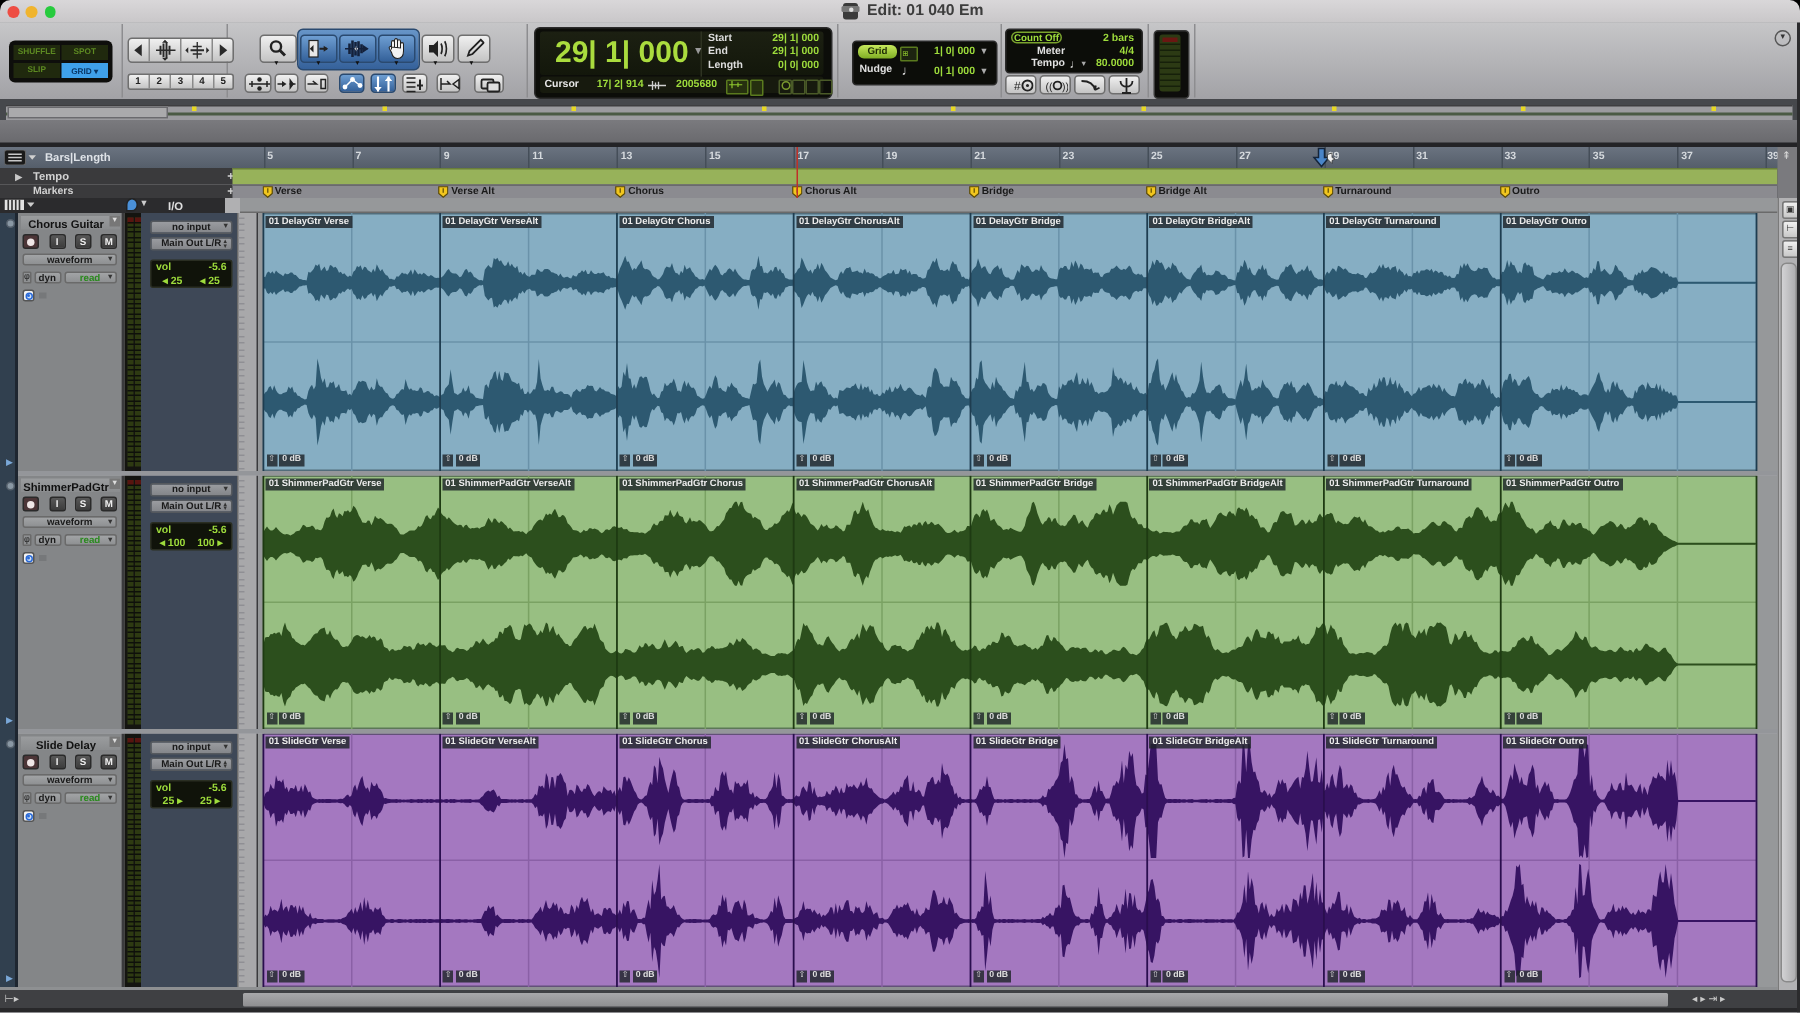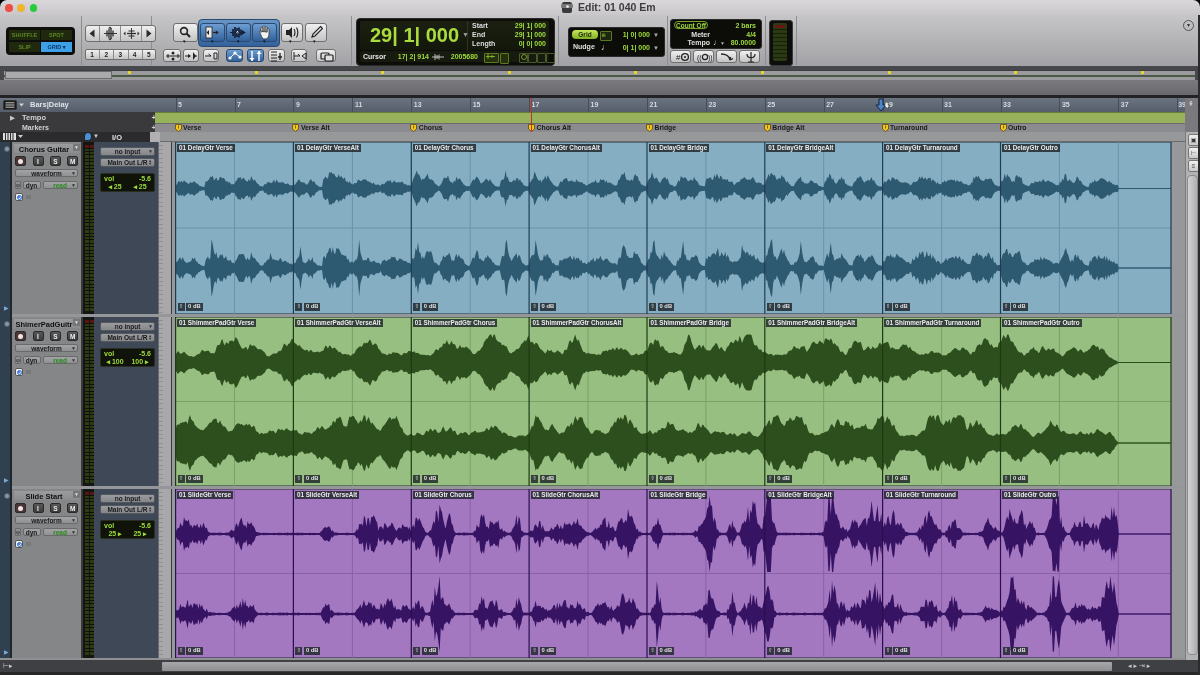--- a/index.html
+++ b/index.html
@@ -237,21 +237,21 @@
 <div class="abs" style="left:1014px;top:70.5px;width:3px;height:3.5px;background:#e8d822"></div>
 <div class="abs" style="left:1141px;top:70.5px;width:3px;height:3.5px;background:#e8d822"></div>
 <div class="abs" style="left:0;top:80px;width:1200px;height:17px;background:linear-gradient(#7a7a7e,#68686c)"></div>
 <div class="abs" style="left:0;top:95px;width:1200px;height:3px;background:#232326"></div>
 <div class="abs" style="left:0;top:98px;width:1200px;height:13.5px;background:linear-gradient(#6a7380,#555e6a)"></div>
 <svg class="abs" style="left:3px;top:99.5px" width="22" height="10" viewBox="0 0 22 10">
     <rect x="0" y="0" width="14" height="10" rx="1.5" fill="#1a1a1a" stroke="#666" stroke-width="0.7"></rect>
     <path d="M2.5 2.8h9M2.5 5h9M2.5 7.2h9" stroke="#c8c8c8" stroke-width="1"></path>
     <path d="M16 3.5l2.5 3 2.5-3z" fill="#d0d0d0"></path>
   </svg>
-<div class="abs" style="left:30px;top:100px;font-size:7.5px;font-weight:bold;color:#dfe3e8">Bars|Delay</div>
+<div class="abs" style="left:30px;top:100px;font-size:7.5px;font-weight:bold;color:#dfe3e8">Bars|Length</div>
 <div class="abs" style="left:175.6px;top:98px;width:1px;height:13.5px;background:#454e59"></div>
 <div class="abs" style="left:178.1px;top:100.5px;font-size:7px;font-weight:bold;color:#d6dade">5</div>
 <div class="abs" style="left:234.5px;top:98px;width:1px;height:13.5px;background:#454e59"></div>
 <div class="abs" style="left:237.0px;top:100.5px;font-size:7px;font-weight:bold;color:#d6dade">7</div>
 <div class="abs" style="left:293.4px;top:98px;width:1px;height:13.5px;background:#454e59"></div>
 <div class="abs" style="left:295.9px;top:100.5px;font-size:7px;font-weight:bold;color:#d6dade">9</div>
 <div class="abs" style="left:352.4px;top:98px;width:1px;height:13.5px;background:#454e59"></div>
 <div class="abs" style="left:354.9px;top:100.5px;font-size:7px;font-weight:bold;color:#d6dade">11</div>
 <div class="abs" style="left:411.3px;top:98px;width:1px;height:13.5px;background:#454e59"></div>
 <div class="abs" style="left:413.8px;top:100.5px;font-size:7px;font-weight:bold;color:#d6dade">13</div>
@@ -529,21 +529,21 @@
 <div class="abs" style="left:884.1px;top:144.0px;height:8px;line-height:8px;background:rgba(30,36,41,0.82);color:#ececec;font-size:6.3px;font-weight:bold;padding:0 2px;white-space:nowrap">01 DelayGtr Turnaround</div>
 <div class="abs" style="left:884.6px;top:303.0px;width:7px;height:7.5px;background:rgba(30,36,41,0.82);color:#d8d8d8;font-size:5.5px;line-height:7.5px;text-align:center">⇧</div>
 <div class="abs" style="left:893.1px;top:303.0px;height:7.5px;line-height:7.5px;background:rgba(30,36,41,0.82);color:#e0e0e0;font-size:5.8px;font-weight:bold;padding:0 2px">0 dB</div>
 <div class="abs" style="left:1002.0px;top:144.0px;height:8px;line-height:8px;background:rgba(30,36,41,0.82);color:#ececec;font-size:6.3px;font-weight:bold;padding:0 2px;white-space:nowrap">01 DelayGtr Outro</div>
 <div class="abs" style="left:1002.5px;top:303.0px;width:7px;height:7.5px;background:rgba(30,36,41,0.82);color:#d8d8d8;font-size:5.5px;line-height:7.5px;text-align:center">⇧</div>
 <div class="abs" style="left:1011.0px;top:303.0px;height:7.5px;line-height:7.5px;background:rgba(30,36,41,0.82);color:#e0e0e0;font-size:5.8px;font-weight:bold;padding:0 2px">0 dB</div>
 <div class="abs" style="left:3.5px;top:320.5px;width:6px;height:6px;border-radius:50%;background:#8a98a4;border:1px solid #55606c;box-sizing:border-box"></div>
 <div class="abs" style="left:4px;top:475.5px;font-size:6px;color:#7aa8d8">▶</div>
 <div class="abs" style="left:12px;top:316.5px;width:69px;height:169px;background:#848688"></div>
 <div class="abs" style="left:13.5px;top:319.0px;width:66px;height:9px;background:linear-gradient(#9a9c9e,#8a8c8e)"></div>
-<div class="abs" style="left:14px;top:319.5px;width:60px;font-size:7.5px;font-weight:bold;color:#111;text-align:center;white-space:nowrap">ShimerPadGuitr</div>
+<div class="abs" style="left:14px;top:319.5px;width:60px;font-size:7.5px;font-weight:bold;color:#111;text-align:center;white-space:nowrap">ShimmerPadGtr</div>
 <div class="abs" style="left:73px;top:319.0px;width:7px;height:7px;background:#777;color:#ddd;font-size:5px;line-height:7px;text-align:center">▼</div>
 <div class="abs" style="left:15px;top:331.0px;width:11px;height:10px;background:#4c3537;border:1px solid #2a2a2a;border-radius:2px;box-sizing:border-box"></div>
 <div class="abs" style="left:17.7px;top:333.5px;width:5.5px;height:5.5px;border-radius:50%;background:#efe6e6"></div>
 <div class="abs seg" style="left:32.5px;top:331.0px;width:11px;height:10px;background:linear-gradient(#585858,#3c3c3c);border:1px solid #2a2a2a;border-radius:2px;color:#eee;font-size:6.5px;font-weight:bold">I</div>
 <div class="abs seg" style="left:49.8px;top:331.0px;width:11px;height:10px;background:linear-gradient(#585858,#3c3c3c);border:1px solid #2a2a2a;border-radius:2px;color:#eee;font-size:6.5px;font-weight:bold">S</div>
 <div class="abs seg" style="left:67.1px;top:331.0px;width:11px;height:10px;background:linear-gradient(#585858,#3c3c3c);border:1px solid #2a2a2a;border-radius:2px;color:#eee;font-size:6.5px;font-weight:bold">M</div>
 <div class="abs seg" style="left:15px;top:344.0px;width:63px;height:8px;background:linear-gradient(#a2a4a6,#8e9092);border:1px solid #6a6a6a;border-radius:2px;font-size:6.5px;font-weight:bold;color:#1a1a1a">waveform</div>
 <div class="abs" style="left:71px;top:345.0px;font-size:5px;color:#333">▼</div>
 <div class="abs seg" style="left:15px;top:356.0px;width:6px;height:8px;background:#8e9092;border:1px solid #6a6a6a;border-radius:1px;font-size:6px;color:#222">φ</div>
 <div class="abs seg" style="left:22.5px;top:356.0px;width:18px;height:8px;background:linear-gradient(#a2a4a6,#8e9092);border:1px solid #6a6a6a;border-radius:2px;font-size:6.5px;font-weight:bold;color:#1a1a1a">dyn</div>
@@ -704,21 +704,21 @@
 <div class="abs" style="left:884.1px;top:319.0px;height:8px;line-height:8px;background:rgba(30,36,41,0.82);color:#ececec;font-size:6.3px;font-weight:bold;padding:0 2px;white-space:nowrap">01 ShimmerPadGtr Turnaround</div>
 <div class="abs" style="left:884.6px;top:475.0px;width:7px;height:7.5px;background:rgba(30,36,41,0.82);color:#d8d8d8;font-size:5.5px;line-height:7.5px;text-align:center">⇧</div>
 <div class="abs" style="left:893.1px;top:475.0px;height:7.5px;line-height:7.5px;background:rgba(30,36,41,0.82);color:#e0e0e0;font-size:5.8px;font-weight:bold;padding:0 2px">0 dB</div>
 <div class="abs" style="left:1002.0px;top:319.0px;height:8px;line-height:8px;background:rgba(30,36,41,0.82);color:#ececec;font-size:6.3px;font-weight:bold;padding:0 2px;white-space:nowrap">01 ShimmerPadGtr Outro</div>
 <div class="abs" style="left:1002.5px;top:475.0px;width:7px;height:7.5px;background:rgba(30,36,41,0.82);color:#d8d8d8;font-size:5.5px;line-height:7.5px;text-align:center">⇧</div>
 <div class="abs" style="left:1011.0px;top:475.0px;height:7.5px;line-height:7.5px;background:rgba(30,36,41,0.82);color:#e0e0e0;font-size:5.8px;font-weight:bold;padding:0 2px">0 dB</div>
 <div class="abs" style="left:3.5px;top:492.5px;width:6px;height:6px;border-radius:50%;background:#8a98a4;border:1px solid #55606c;box-sizing:border-box"></div>
 <div class="abs" style="left:4px;top:647.5px;font-size:6px;color:#7aa8d8">▶</div>
 <div class="abs" style="left:12px;top:488.5px;width:69px;height:169px;background:#848688"></div>
 <div class="abs" style="left:13.5px;top:491.0px;width:66px;height:9px;background:linear-gradient(#9a9c9e,#8a8c8e)"></div>
-<div class="abs" style="left:14px;top:491.5px;width:60px;font-size:7.5px;font-weight:bold;color:#111;text-align:center;white-space:nowrap">Slide Start</div>
+<div class="abs" style="left:14px;top:491.5px;width:60px;font-size:7.5px;font-weight:bold;color:#111;text-align:center;white-space:nowrap">Slide Delay</div>
 <div class="abs" style="left:73px;top:491.0px;width:7px;height:7px;background:#777;color:#ddd;font-size:5px;line-height:7px;text-align:center">▼</div>
 <div class="abs" style="left:15px;top:503.0px;width:11px;height:10px;background:#4c3537;border:1px solid #2a2a2a;border-radius:2px;box-sizing:border-box"></div>
 <div class="abs" style="left:17.7px;top:505.5px;width:5.5px;height:5.5px;border-radius:50%;background:#efe6e6"></div>
 <div class="abs seg" style="left:32.5px;top:503.0px;width:11px;height:10px;background:linear-gradient(#585858,#3c3c3c);border:1px solid #2a2a2a;border-radius:2px;color:#eee;font-size:6.5px;font-weight:bold">I</div>
 <div class="abs seg" style="left:49.8px;top:503.0px;width:11px;height:10px;background:linear-gradient(#585858,#3c3c3c);border:1px solid #2a2a2a;border-radius:2px;color:#eee;font-size:6.5px;font-weight:bold">S</div>
 <div class="abs seg" style="left:67.1px;top:503.0px;width:11px;height:10px;background:linear-gradient(#585858,#3c3c3c);border:1px solid #2a2a2a;border-radius:2px;color:#eee;font-size:6.5px;font-weight:bold">M</div>
 <div class="abs seg" style="left:15px;top:516.0px;width:63px;height:8px;background:linear-gradient(#a2a4a6,#8e9092);border:1px solid #6a6a6a;border-radius:2px;font-size:6.5px;font-weight:bold;color:#1a1a1a">waveform</div>
 <div class="abs" style="left:71px;top:517.0px;font-size:5px;color:#333">▼</div>
 <div class="abs seg" style="left:15px;top:528.0px;width:6px;height:8px;background:#8e9092;border:1px solid #6a6a6a;border-radius:1px;font-size:6px;color:#222">φ</div>
 <div class="abs seg" style="left:22.5px;top:528.0px;width:18px;height:8px;background:linear-gradient(#a2a4a6,#8e9092);border:1px solid #6a6a6a;border-radius:2px;font-size:6.5px;font-weight:bold;color:#1a1a1a">dyn</div>

